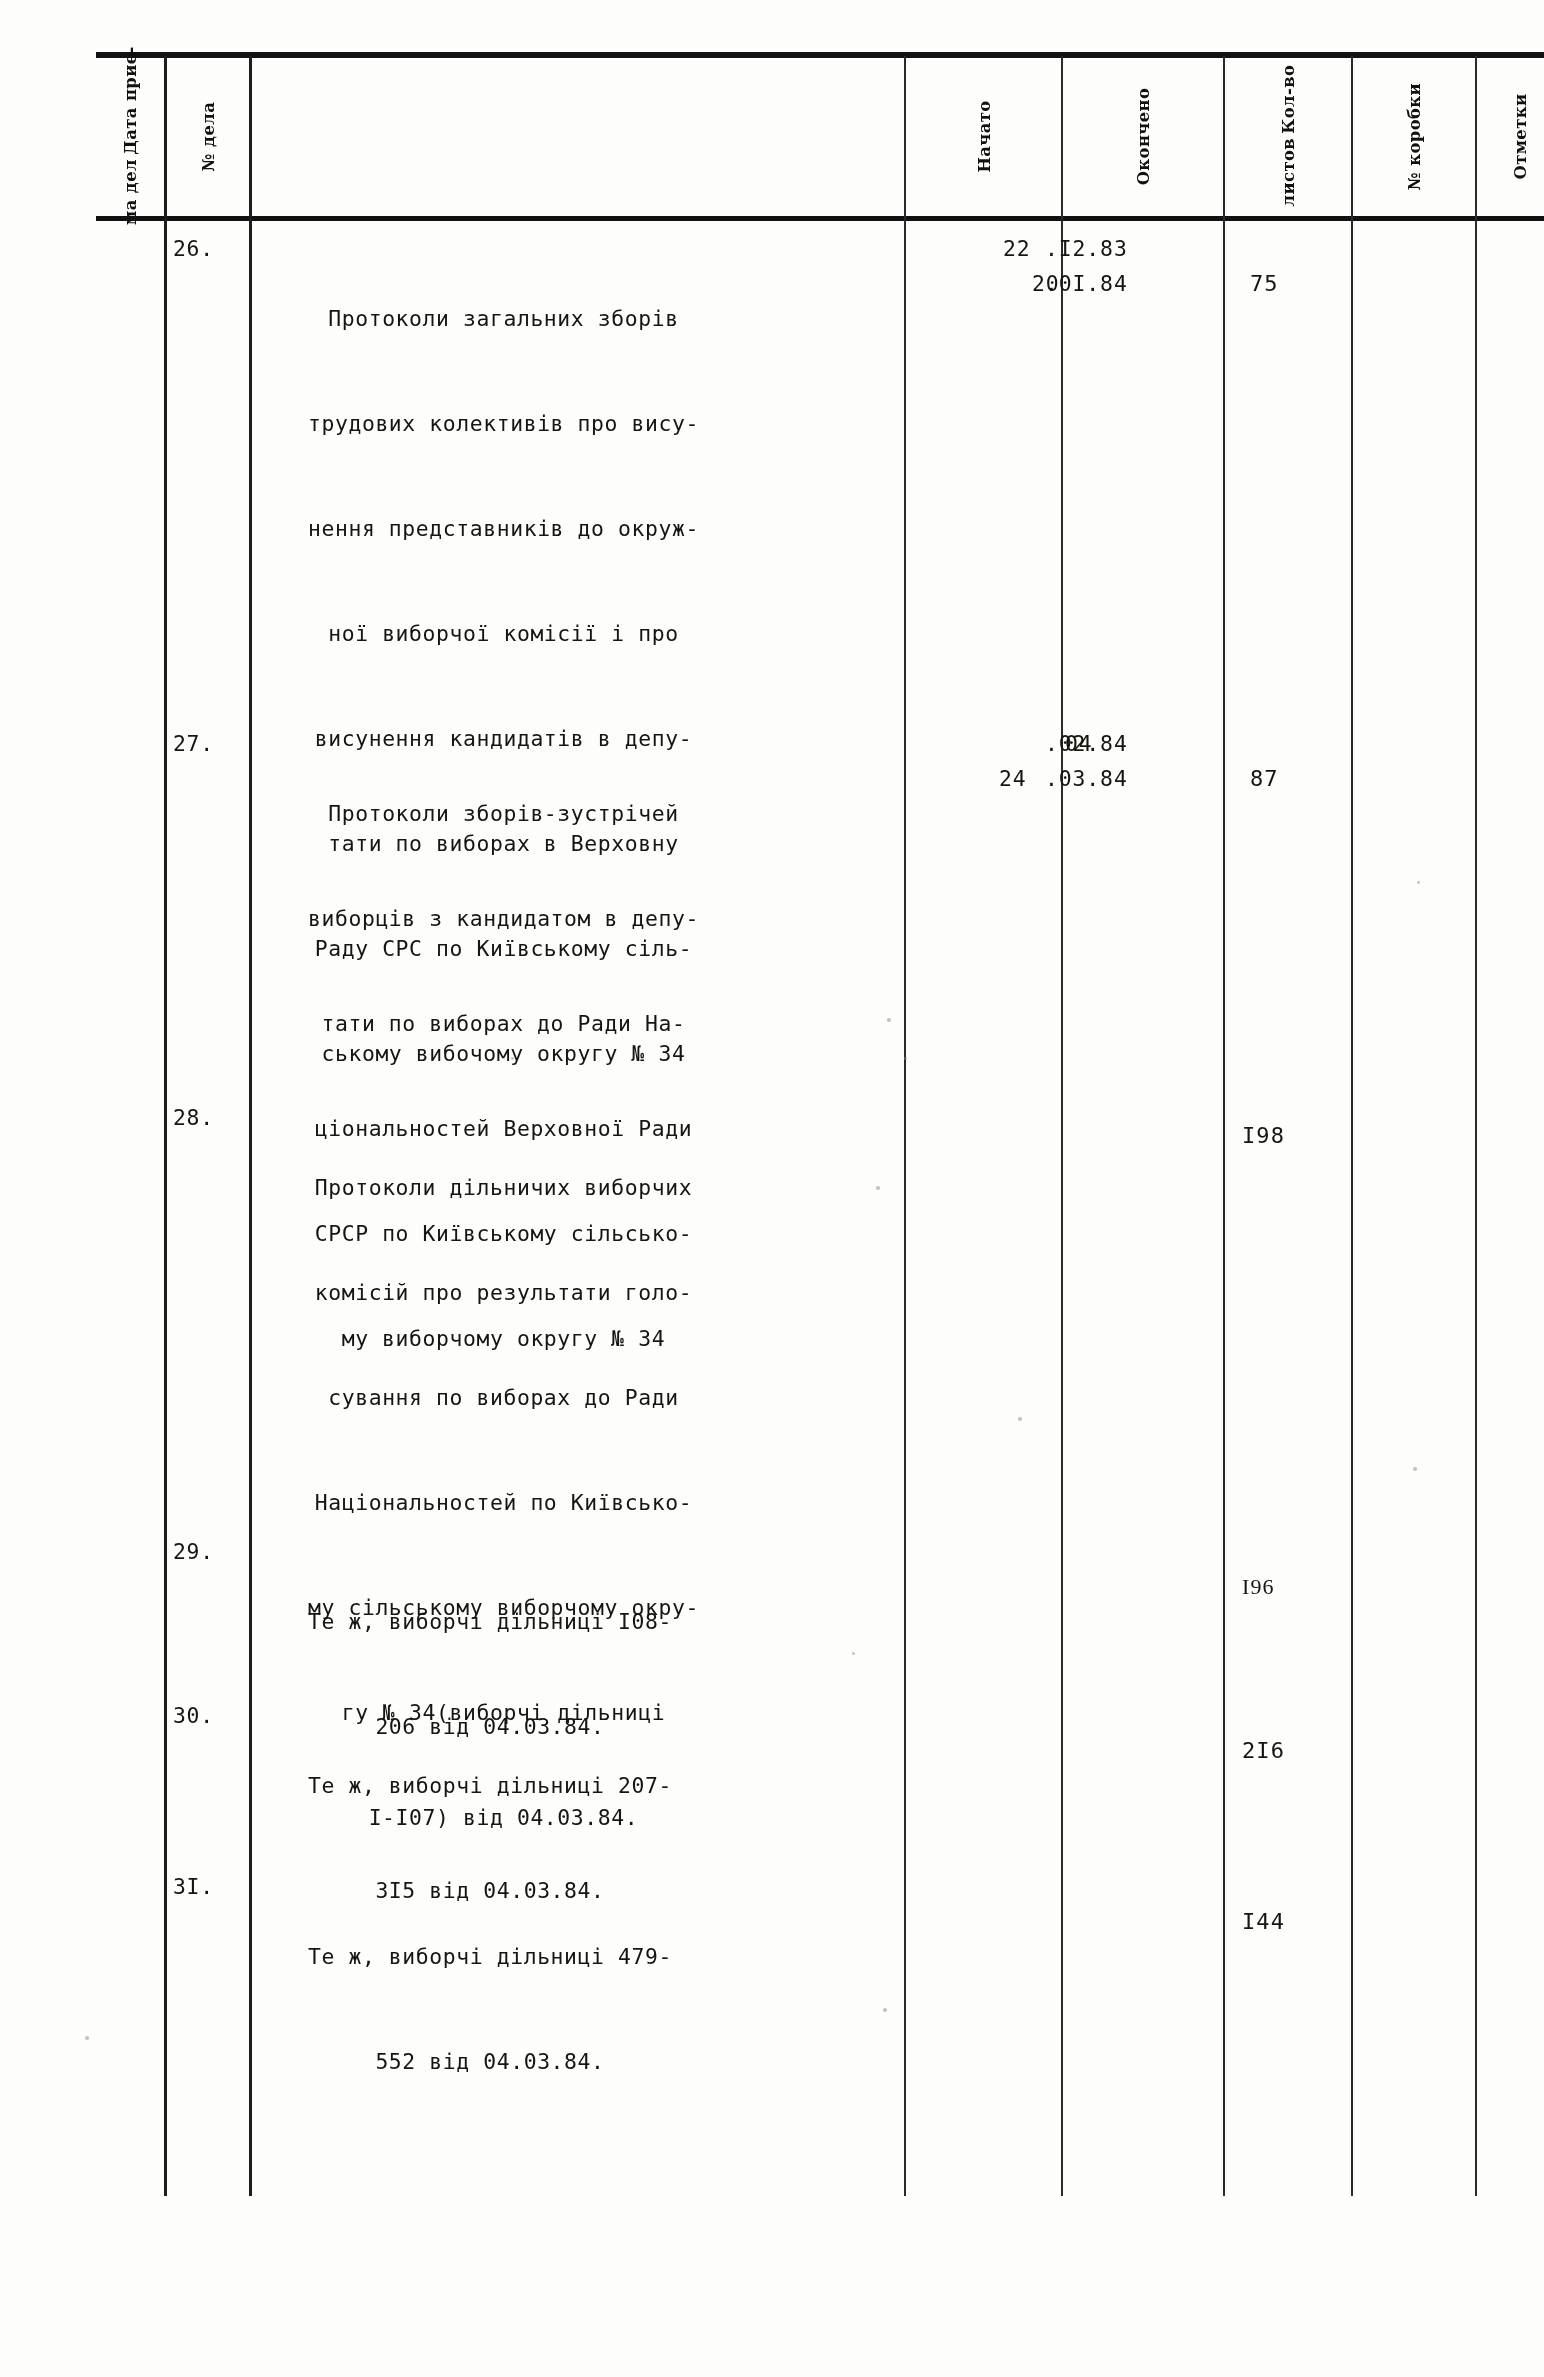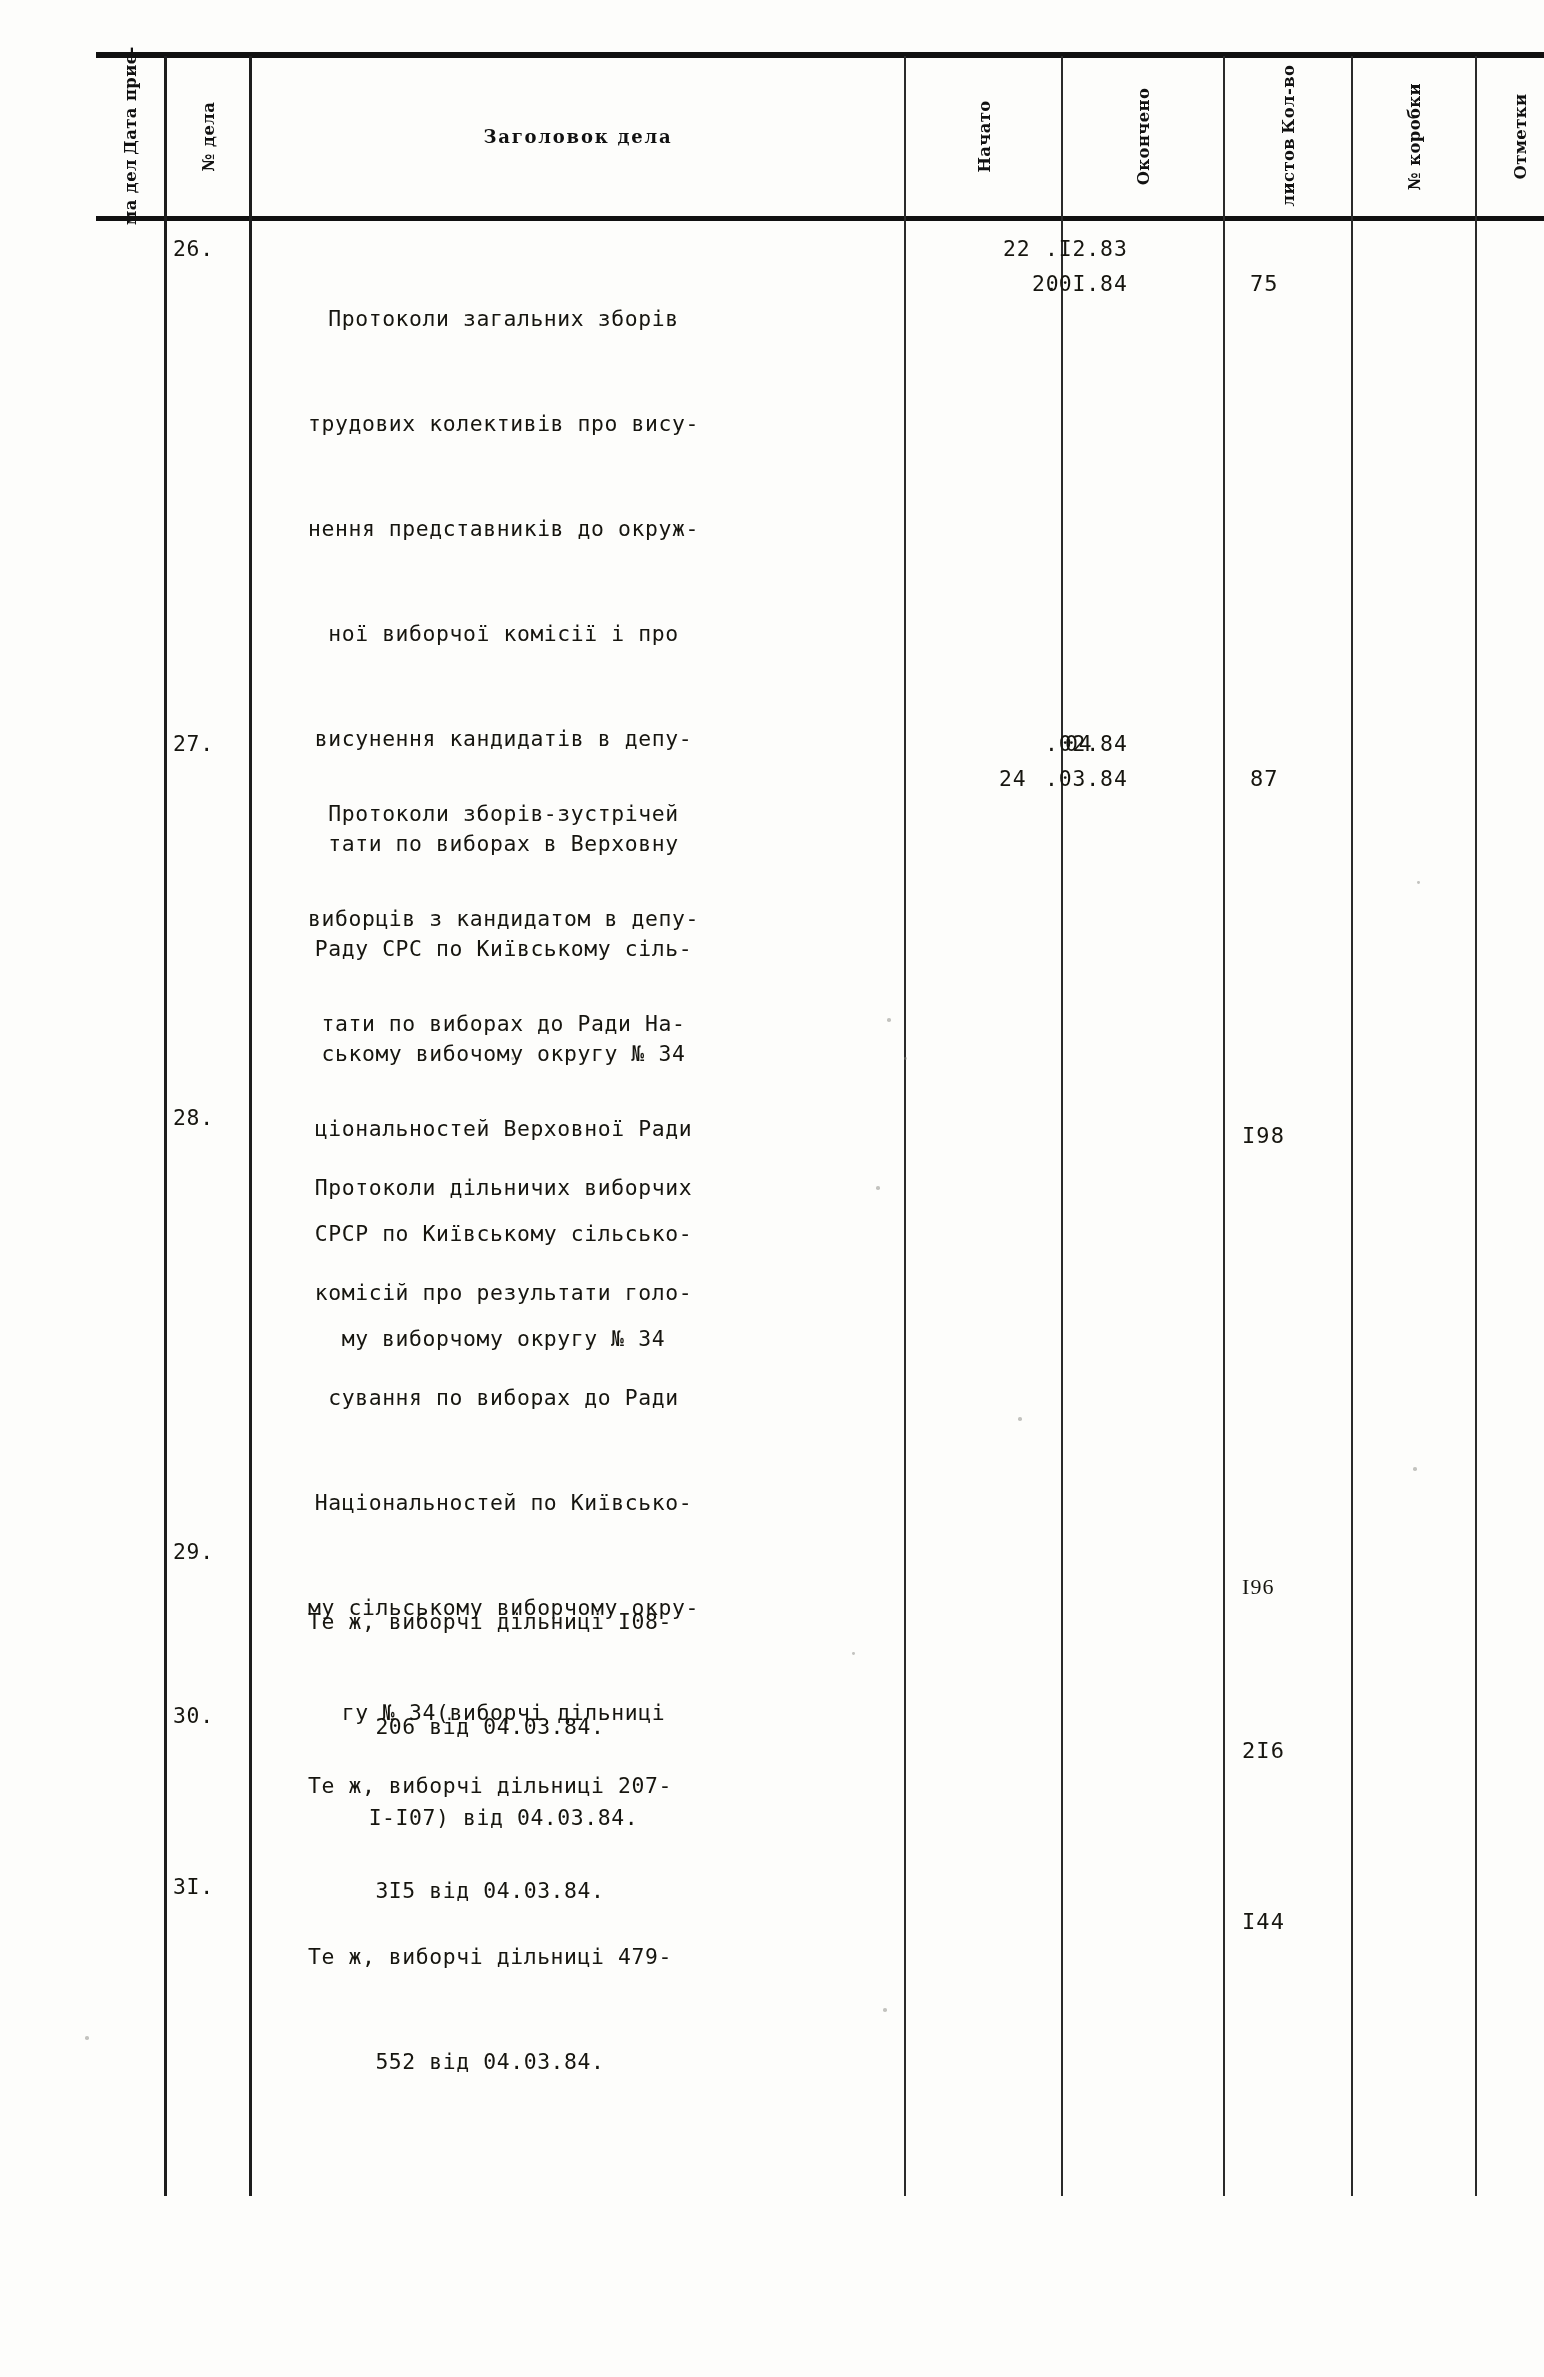--- a/index.html
+++ b/index.html
@@ -99,23 +99,20 @@
     <div class="vtext two">
       <span>ма дел</span>
       <span>Дата прие-</span>
     </div>
   </div>
 
   <div class="hdr-cell" style="left:167px;top:56px;width:83px;height:160px;">
     <div class="vtext">№ дела</div>
   </div>
 
-  <div class="hdr-cell" style="left:252px;top:56px;width:652px;height:160px;">
-    <div class="hdr-title">Заголовок  дела</div>
-  </div>
 
   <div class="hdr-cell" style="left:907px;top:56px;width:154px;height:160px;">
     <div class="vtext">Начато</div>
   </div>
 
   <div class="hdr-cell" style="left:1064px;top:56px;width:159px;height:160px;">
     <div class="vtext">Окончено</div>
   </div>
 
   <div class="hdr-cell" style="left:1226px;top:56px;width:125px;height:160px;">

